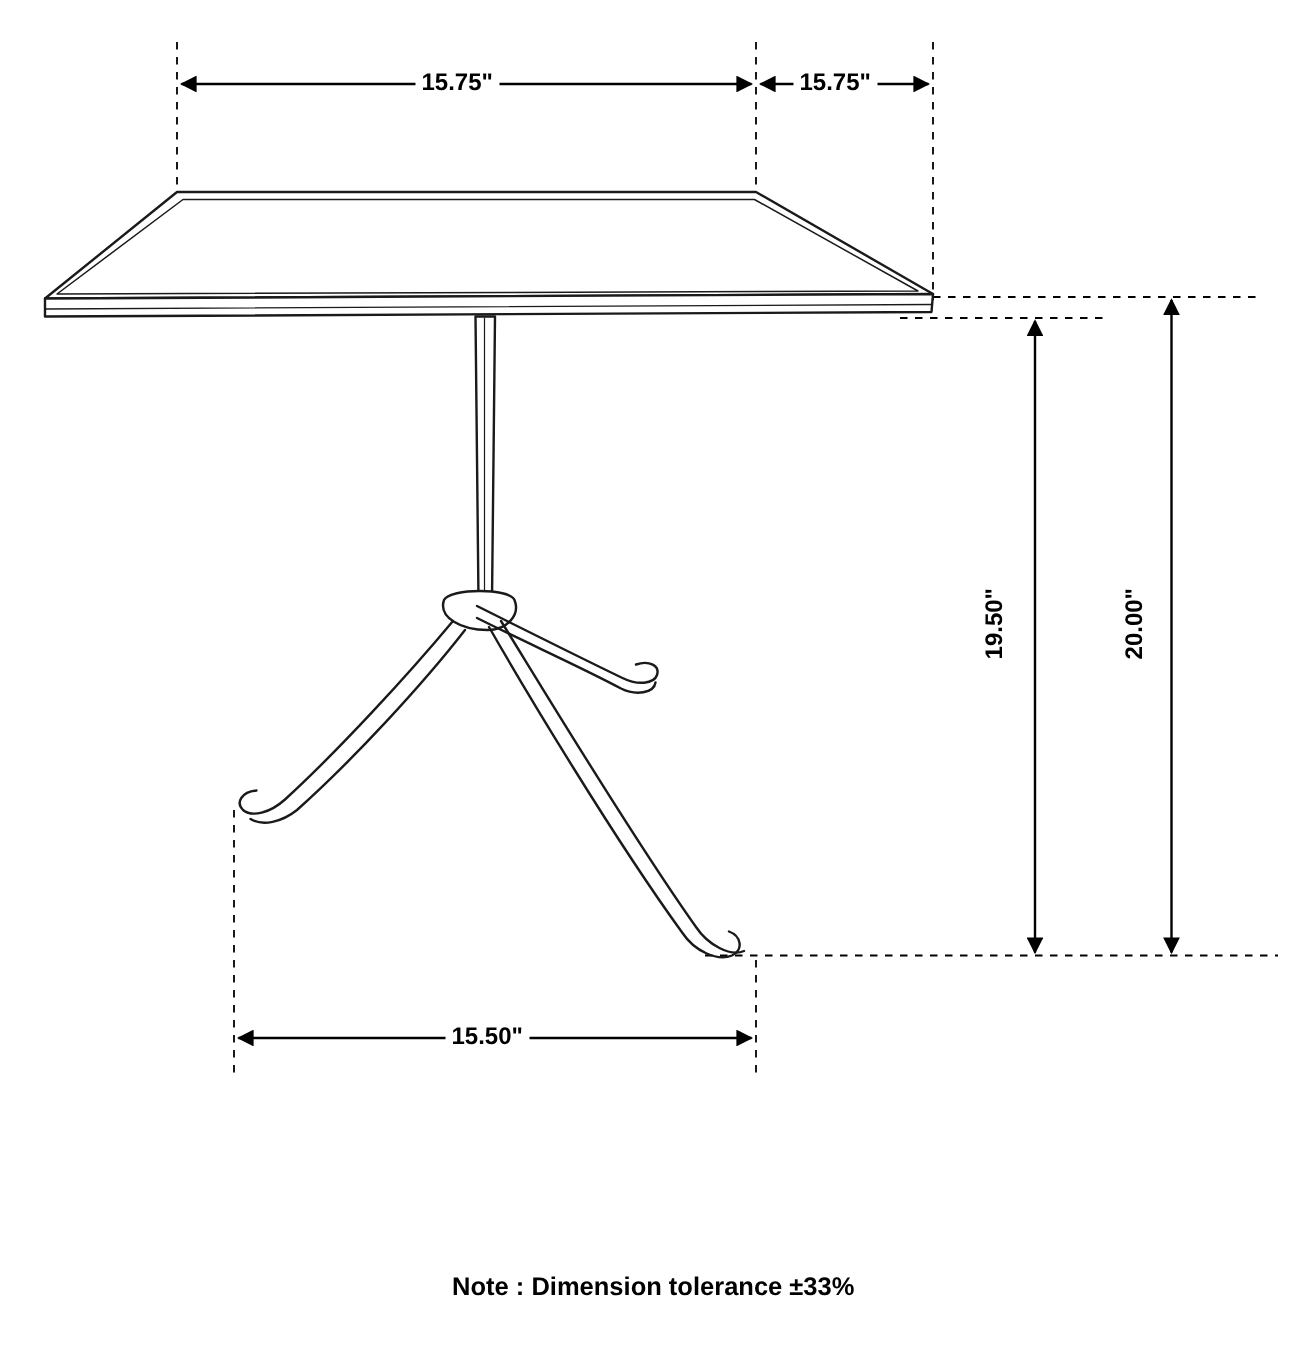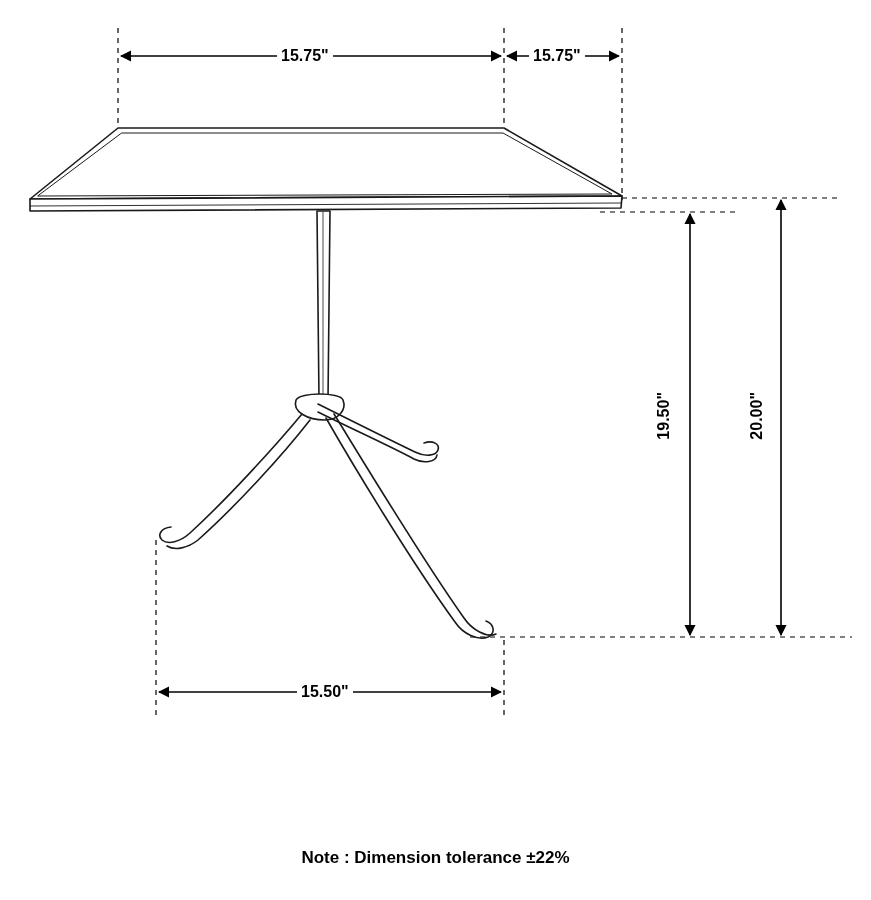--- a/index.html
+++ b/index.html
@@ -128,15 +128,15 @@
   <div class="dim-label" style="left:277px; top:47px;">15.75"</div>
 
   <div class="dim-label" style="left:529px; top:47px;">15.75"</div>
 
   <div class="dim-label vertical" style="left:655px; top:388px;">19.50"</div>
 
   <div class="dim-label vertical" style="left:748px; top:388px;">20.00"</div>
 
   <div class="dim-label" style="left:297px; top:683px;">15.50"</div>
 
-  <div id="note">Note : Dimension tolerance ±22%</div>
+  <div id="note">Note : Dimension tolerance ±33%</div>
 
 </div>
 
 </body></html>

